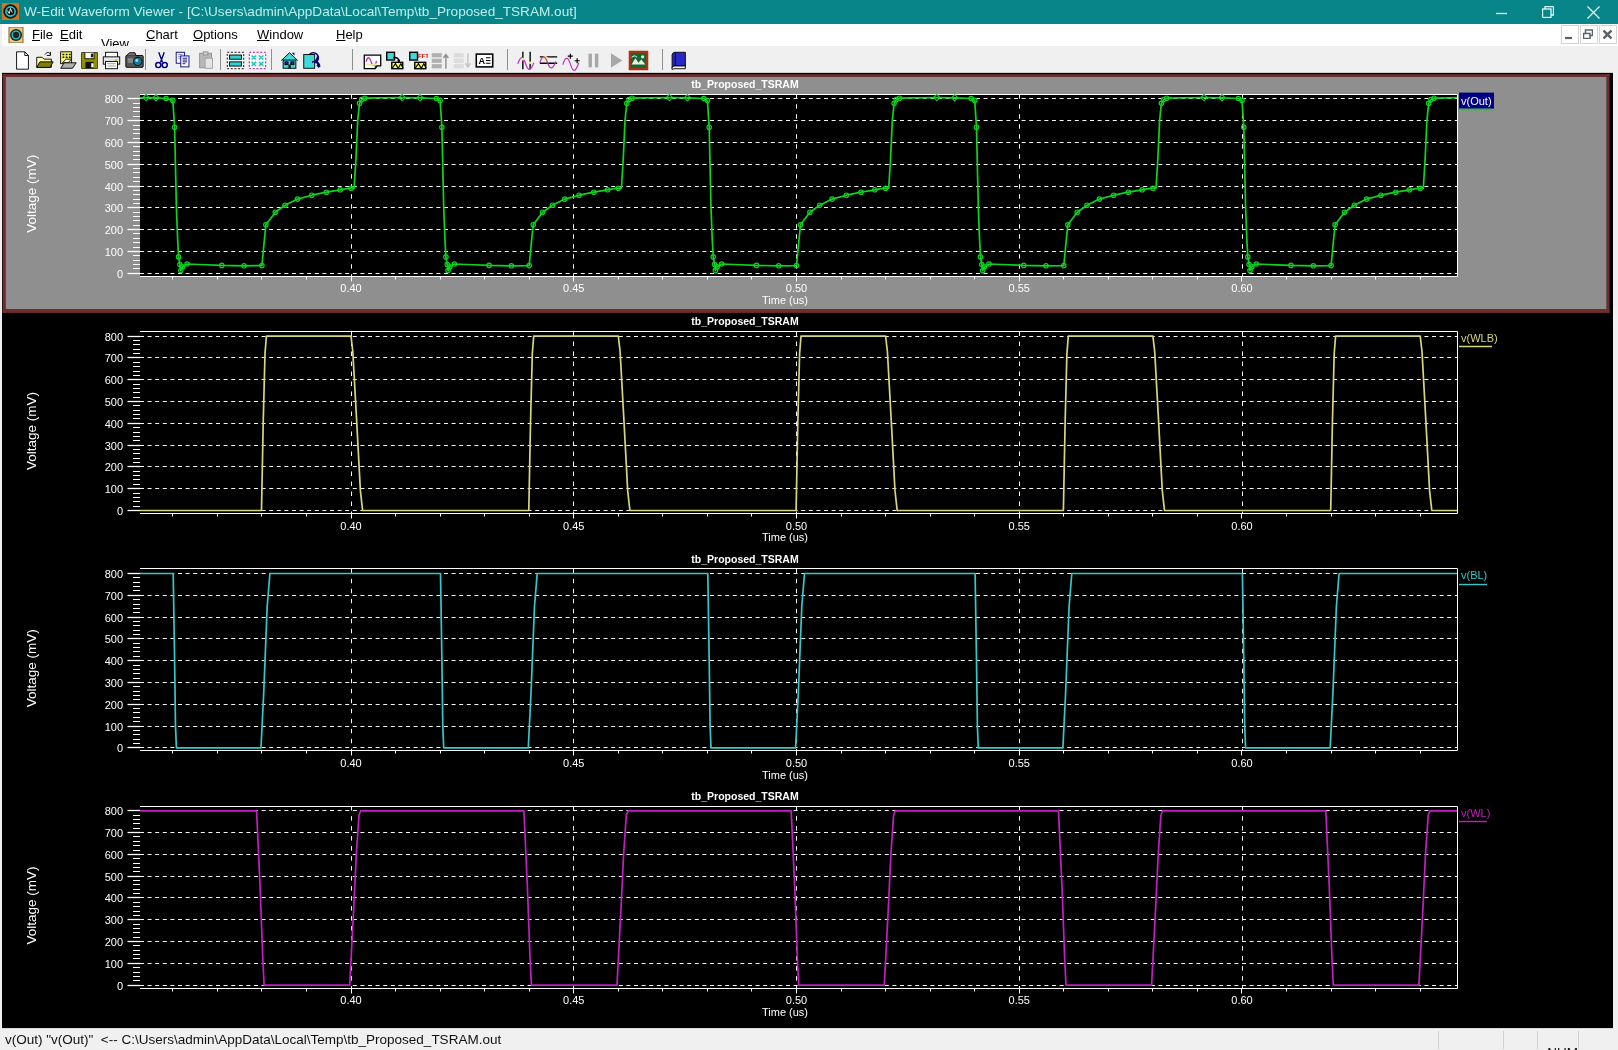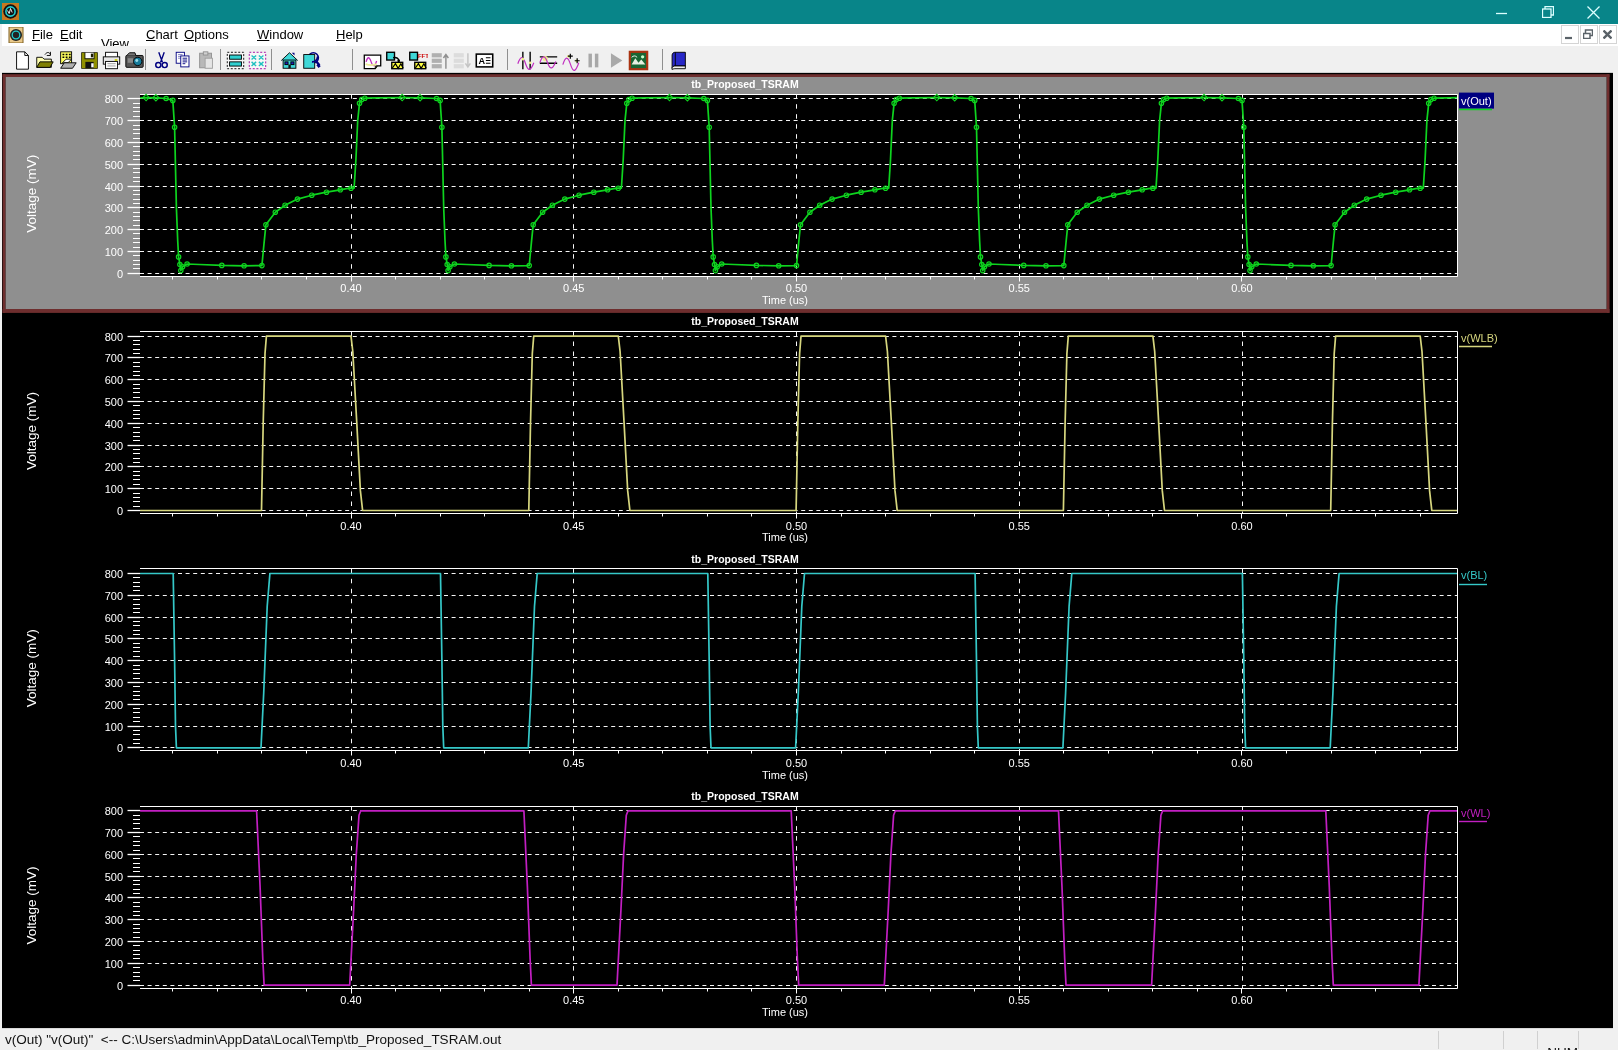--- a/index.html
+++ b/index.html
@@ -559,20 +559,21 @@
       <text x="1461" y="816.5" font-size="11" fill="#c21fc2">v(WL)</text>
       <line x1="1459" y1="821.5" x2="1487" y2="821.5" stroke="#c21fc2" stroke-width="1.4"></line>
     </svg>
 <div style="position:absolute;left:0;top:0;width:1618px;height:24px;background:#088589;color:#bdeeec;font-size:13.6px">
   <svg width="17" height="17" style="position:absolute;left:2px;top:3px" viewBox="0 0 17 17">
         <rect x="0" y="0" width="17" height="17" fill="#c87820"></rect>
         <circle cx="8.5" cy="8.5" r="7.2" fill="#111"></circle>
         <circle cx="8.5" cy="8.5" r="4.6" fill="none" stroke="#2cc" stroke-width="1.6"></circle>
         <path d="M5.5 7.5l1.7 3 1.3-5 1.7 4" stroke="#fff" stroke-width="0.9" fill="none"></path>
       </svg>
+  <div style="position:absolute;left:24px;top:4px">W-Edit Waveform Viewer - [C:\Users\admin\AppData\Local\Temp\tb_Proposed_TSRAM.out]</div>
   <svg width="11" height="11" viewBox="0 0 11 11" style="position:absolute;left:1496px;top:7px">
         <path d="M0 6.5h11" stroke="#dff" stroke-width="1.3"></path>
       </svg>
   <svg width="12" height="12" viewBox="0 0 12 12" style="position:absolute;left:1542px;top:6px">
         <rect x="0.5" y="3" width="8.5" height="8.5" fill="none" stroke="#dff" stroke-width="1.3"></rect>
         <path d="M3 3V0.5h8.5V9h-2.5" fill="none" stroke="#dff" stroke-width="1.3"></path>
       </svg>
   <svg width="13" height="13" viewBox="0 0 13 13" style="position:absolute;left:1587px;top:6px">
         <path d="M0.5 0.5l12 12M12.5 0.5l-12 12" stroke="#dff" stroke-width="1.3"></path>
       </svg>
@@ -580,21 +581,21 @@
 <div style="position:absolute;left:0;top:24px;width:1618px;height:34px;background:#ffffff;border-bottom:1px solid #a6a6a6;font-size:13px;color:#000">
   <svg width="16" height="16" style="position:absolute;left:8px;top:3px" viewBox="0 0 16 16">
         <rect x="1" y="0" width="14" height="16" fill="#e8c88a" stroke="#806020"></rect>
         <circle cx="8" cy="8" r="6" fill="#222"></circle>
         <circle cx="8" cy="8" r="3.8" fill="none" stroke="#2cc" stroke-width="1.3"></circle>
       </svg>
   <div style="position:absolute;left:32px;top:3px"><span style="text-decoration:underline">F</span>ile</div>
       <div style="position:absolute;left:60px;top:3px"><span style="text-decoration:underline">E</span>dit</div>
       <div style="position:absolute;left:101px;top:12px"><span style="text-decoration:underline">V</span>iew</div>
       <div style="position:absolute;left:146px;top:3px"><span style="text-decoration:underline">C</span>hart</div>
-      <div style="position:absolute;left:184px;top:3px"><span style="text-decoration:underline">O</span>ptions</div>
+      <div style="position:absolute;left:193px;top:3px"><span style="text-decoration:underline">O</span>ptions</div>
       <div style="position:absolute;left:257px;top:3px"><span style="text-decoration:underline">W</span>indow</div>
       <div style="position:absolute;left:336px;top:3px"><span style="text-decoration:underline">H</span>elp</div>
   <div style="position:absolute;left:1561px;top:1px;width:18px;height:19px;border:1px solid #d4d4d4">
         <svg width="9" height="9" viewBox="0 0 9 9" style="position:absolute;left:3px;top:5px">
           <path d="M0 7h7" stroke="#5a6268" stroke-width="2.2"></path>
         </svg>
       </div>
   <div style="position:absolute;left:1580px;top:1px;width:18px;height:19px;border:1px solid #d4d4d4">
         <svg width="10" height="10" viewBox="0 0 10 10" style="position:absolute;left:2px;top:3px">
           <rect x="0.5" y="4.5" width="6.5" height="5" fill="none" stroke="#5a6268" stroke-width="1.5"></rect>

